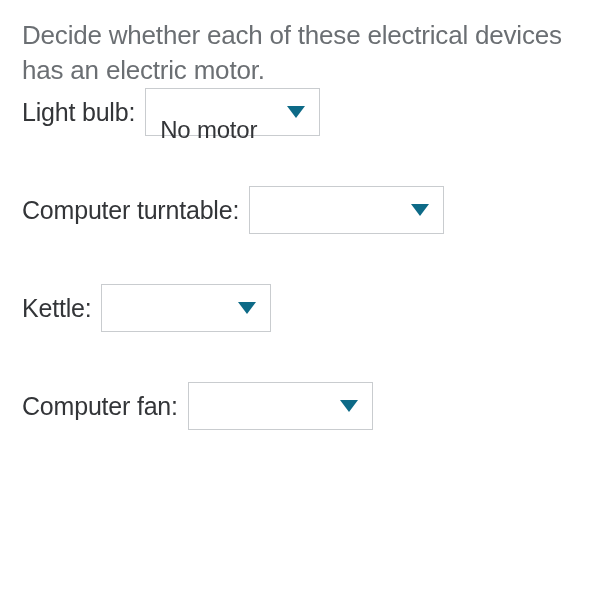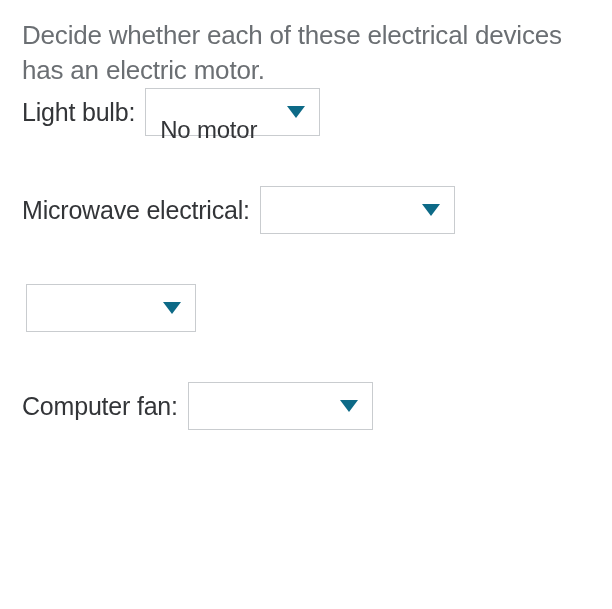--- a/index.html
+++ b/index.html
@@ -77,32 +77,33 @@
     <span class="value">No motor</span>
     <span class="caret">
       <svg viewBox="0 0 18 12">
           <polygon points="0,0 18,0 9,12" fill="#0d6a87"></polygon>
         </svg>
     </span>
   </div>
 </div>
 
 <div class="row">
-  <span class="row-label">Microwave electrical:</span>
+  <span class="row-label">Computer turntable:</span>
   <div class="dropdown empty" style="min-width:195px;">
     <span class="value">.</span>
     <span class="caret">
       <svg viewBox="0 0 18 12">
           <polygon points="0,0 18,0 9,12" fill="#0d6a87"></polygon>
         </svg>
     </span>
   </div>
 </div>
 
 <div class="row">
+  <span class="row-label">Kettle:</span>
   <div class="dropdown empty" style="min-width:170px;">
     <span class="value">.</span>
     <span class="caret">
       <svg viewBox="0 0 18 12">
           <polygon points="0,0 18,0 9,12" fill="#0d6a87"></polygon>
         </svg>
     </span>
   </div>
 </div>
 

